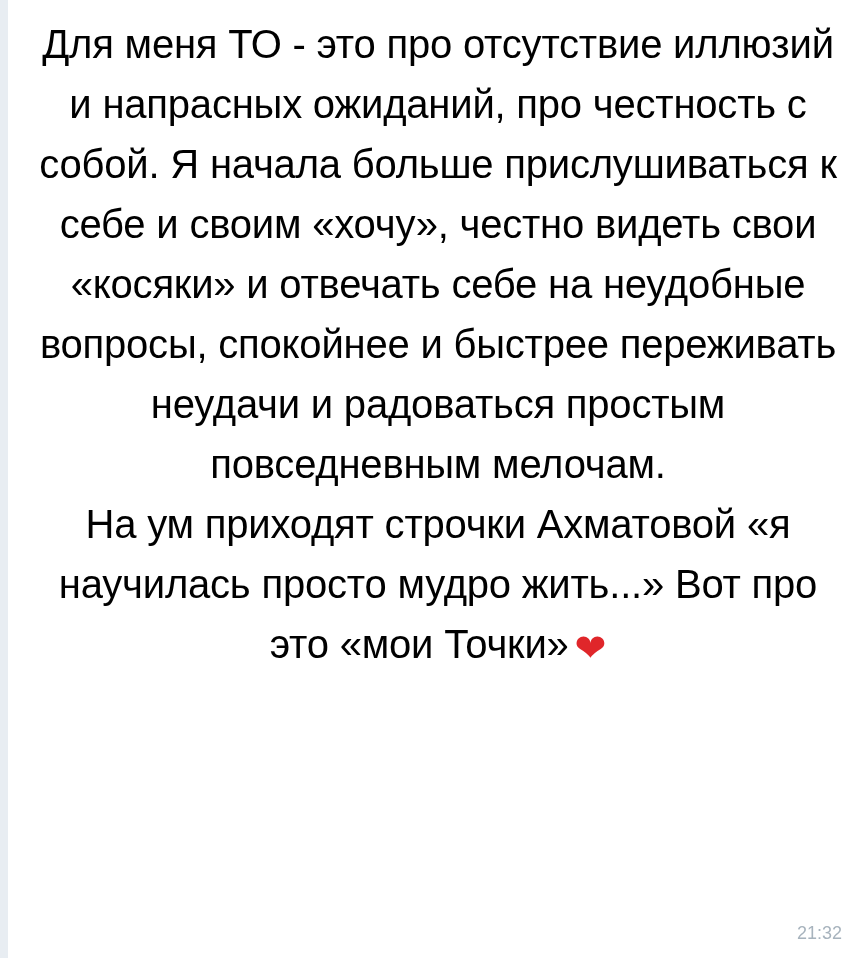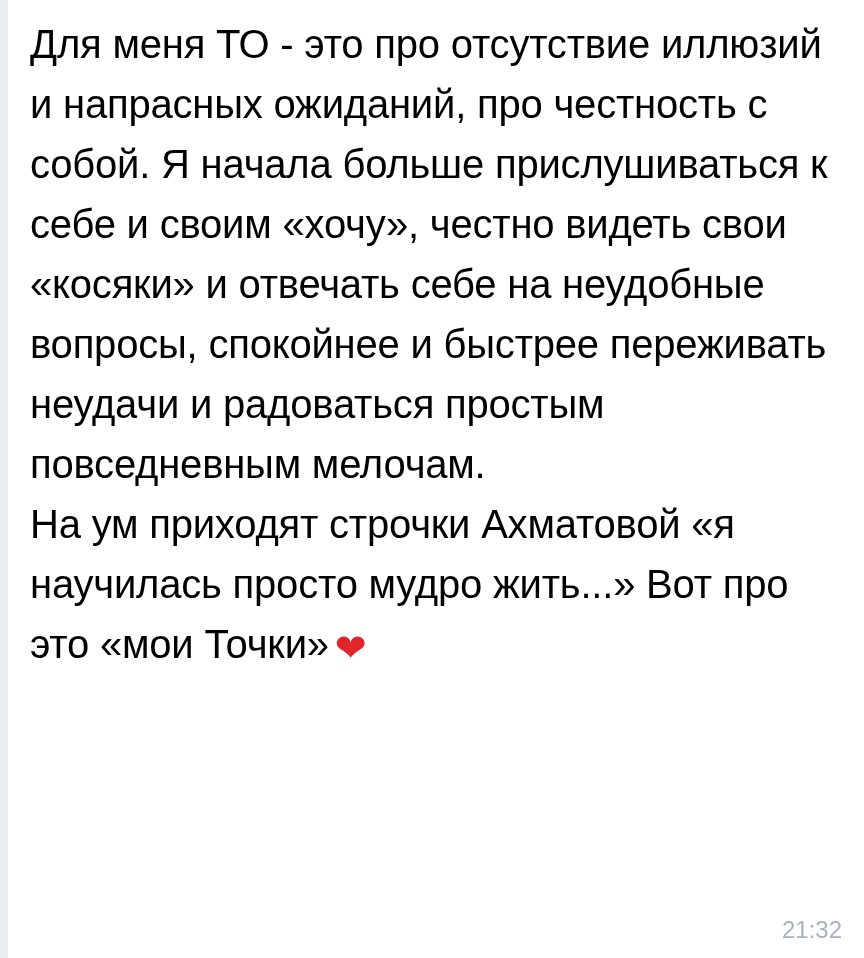--- a/index.html
+++ b/index.html
@@ -30,34 +30,35 @@
     background: #e8edf2;
   }
   .message-text {
     font-size: 40px;
     line-height: 60px;
     color: #000000;
     letter-spacing: -0.2px;
     white-space: pre-wrap;
     word-wrap: break-word;
     font-weight: 400;
+    text-align: center;
   }
   .heart-icon {
     display: inline-block;
     font-size: 38px;
     line-height: 1;
     color: #e0262a;
     vertical-align: -3px;
     margin-left: 6px;
   }
   .timestamp {
     position: absolute;
     right: 22px;
     bottom: 14px;
-    font-size: 24px;
+    font-size: 18px;
     color: #a7b3bd;
     font-family: "Liberation Sans", sans-serif;
     text-align: right;
   }
 </style>
 </head>
 <body>
 
 <div class="message-bubble">
   <div class="left-rail"></div>

